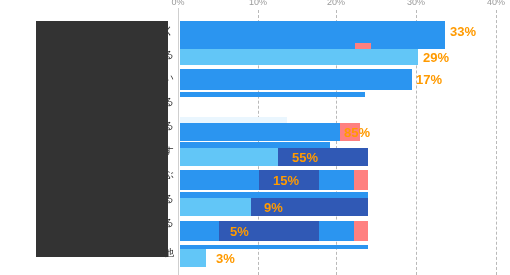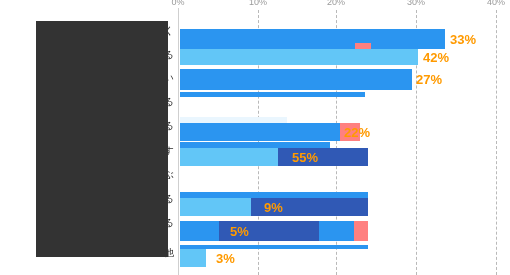--- a/index.html
+++ b/index.html
@@ -66,79 +66,88 @@
     <div class="gridline" style="left:158px"></div>
     <div class="gridline" style="left:238px"></div>
     <div class="gridline" style="left:318px"></div>
 
     <div class="tick" style="left:0px">0%</div>
     <div class="tick" style="left:80px">10%</div>
     <div class="tick" style="left:158px">20%</div>
     <div class="tick" style="left:238px">30%</div>
     <div class="tick" style="left:318px">40%</div>
 
-    <div class="rowgroup" style="top:29px;height:20px;left:2px;right:0">
+    <div class="rowgroup" style="top:21px;height:28px;left:2px;right:0">
       <div class="bar">
         <div class="seg c-blue" style="width:265px"></div>
       </div>
       <div class="vlabel" style="left:270px;top:4px">33%</div>
     </div>
 
     <div class="rowgroup" style="top:43px;height:6px;left:2px;right:0">
       <div class="bar">
         <div class="seg c-blue" style="width:175px"></div>
         <div class="seg c-salmon" style="width:16px"></div>
       </div>
     </div>
     <div class="rowgroup" style="top:49px;height:16px;left:2px;right:0">
       <div class="bar">
         <div class="seg c-ltblue" style="width:238px"></div>
       </div>
-      <div class="vlabel" style="left:243px;top:2px">42%</div>
+      <div class="vlabel" style="left:243px;top:2px">29%</div>
     </div>
 
     <div class="rowgroup" style="top:69px;height:21px;left:2px;right:0">
       <div class="bar">
         <div class="seg c-blue" style="width:232px"></div>
       </div>
-      <div class="vlabel" style="left:236px;top:4px">27%</div>
+      <div class="vlabel" style="left:236px;top:4px">17%</div>
     </div>
 
     <div class="rowgroup" style="top:92px;height:5px;left:2px;right:0">
       <div class="bar">
         <div class="seg c-blue" style="width:185px"></div>
       </div>
     </div>
 
     <div class="rowgroup" style="top:117px;height:6px;left:2px;right:0">
       <div class="bar">
         <div class="seg c-faint" style="width:107px"></div>
       </div>
     </div>
     <div class="rowgroup" style="top:123px;height:18px;left:2px;right:0">
       <div class="bar">
         <div class="seg c-blue" style="width:160px"></div>
         <div class="seg c-salmon" style="width:20px"></div>
       </div>
-      <div class="vlabel" style="left:164px;top:3px">22%</div>
+      <div class="vlabel" style="left:164px;top:3px">85%</div>
     </div>
 
     <div class="rowgroup" style="top:142px;height:6px;left:2px;right:0">
       <div class="bar">
         <div class="seg c-blue" style="width:150px"></div>
       </div>
     </div>
     <div class="rowgroup" style="top:148px;height:18px;left:2px;right:0">
       <div class="bar">
         <div class="seg c-ltblue" style="width:98px"></div>
         <div class="seg c-dkblue" style="width:90px"></div>
       </div>
       <div class="vlabel" style="left:112px;top:3px">55%</div>
     </div>
 
+    <div class="rowgroup" style="top:170px;height:20px;left:2px;right:0">
+      <div class="bar">
+        <div class="seg c-blue" style="width:79px"></div>
+        <div class="seg c-dkblue" style="width:60px"></div>
+        <div class="seg c-blue" style="width:35px"></div>
+        <div class="seg c-salmon" style="width:14px"></div>
+      </div>
+      <div class="vlabel" style="left:93px;top:4px">15%</div>
+    </div>
 
     <div class="rowgroup" style="top:192px;height:6px;left:2px;right:0">
       <div class="bar">
         <div class="seg c-blue" style="width:188px"></div>
       </div>
     </div>
     <div class="rowgroup" style="top:198px;height:18px;left:2px;right:0">
       <div class="bar">
         <div class="seg c-ltblue" style="width:71px"></div>
         <div class="seg c-dkblue" style="width:117px"></div>

